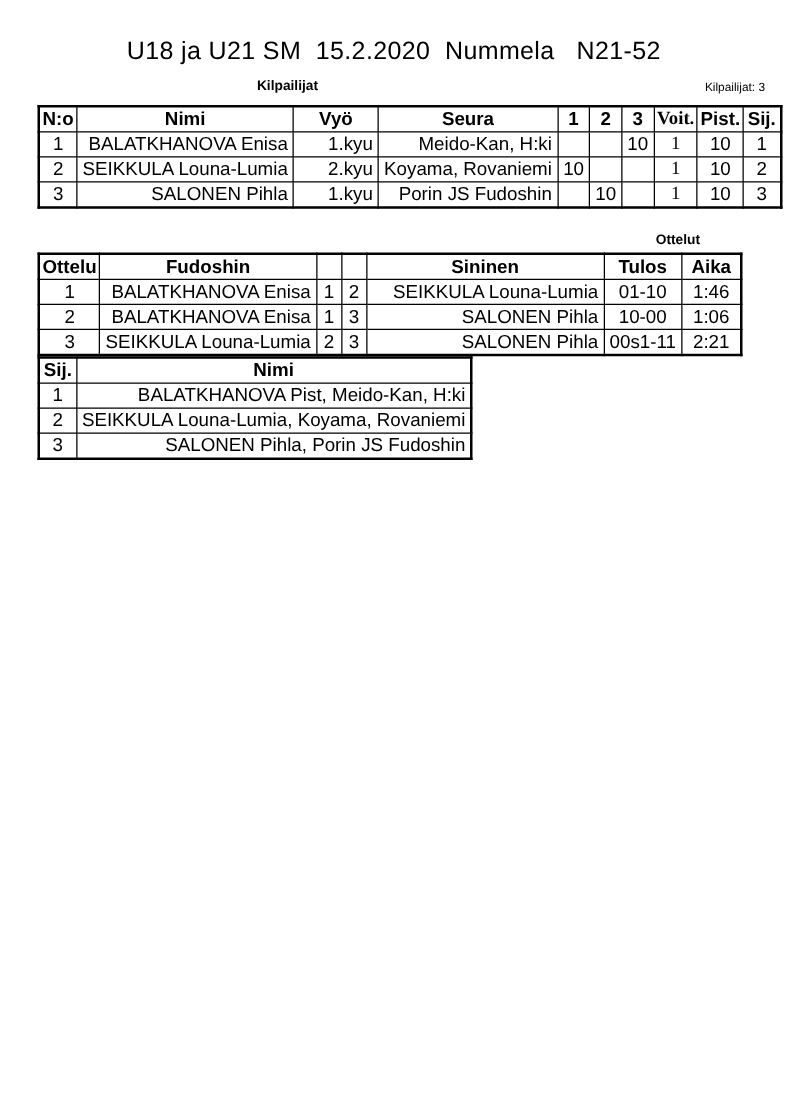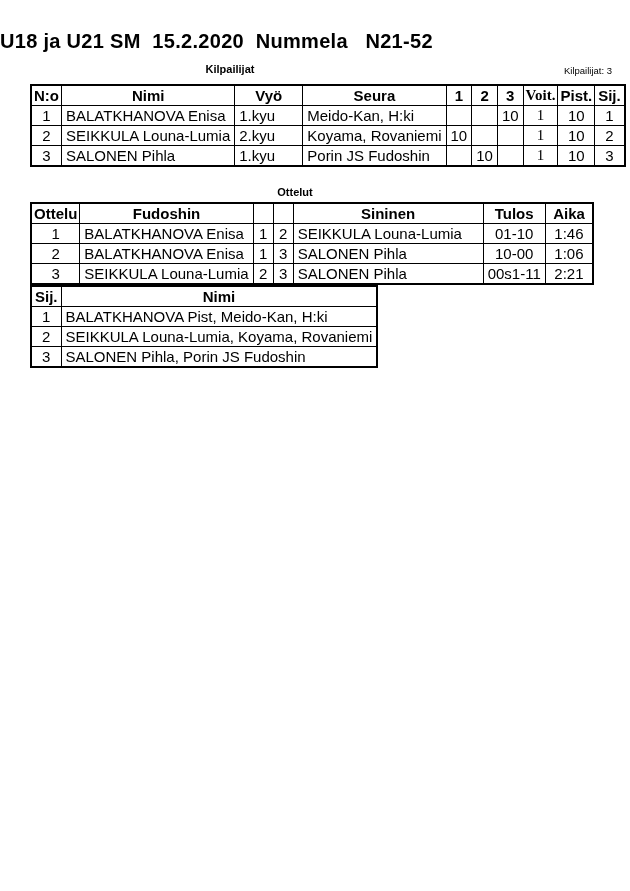--- a/index.html
+++ b/index.html
@@ -7,21 +7,22 @@
   body {
     width: 630px; height: 891px;
     font-family: "Liberation Sans", sans-serif;
     color: #000;
   }
   .page { position: relative; width: 630px; height: 891px; background: #fff; overflow: hidden; }
 
   .title {
     margin: 30px 0 0 0;
     font-size: 20px;
-    font-weight: bold;
+    font-weight: normal;
+    text-align: center;
     letter-spacing: 0.3px;
     white-space: pre;
   }
 
   .head-row { position: relative; height: 16px; margin-top: 10px; }
   .k-title {
     position: absolute; left: 230px; transform: translateX(-50%);
     font-weight: bold; font-size: 11px;
   }
   .count-note { position: absolute; right: 18px; top: 2px; font-size: 9.5px; }
@@ -35,25 +36,25 @@
   }
   .tbl th, .tbl td {
     border: 1px solid #000;
     padding: 1px 4px;
     height: 17px;
     overflow: hidden;
     white-space: nowrap;
   }
   .tbl th { font-weight: bold; text-align: center; padding: 1px 2px; }
   .ctr { text-align: center; padding-left: 1px; padding-right: 1px; }
-  .lft { text-align: left; }
+  .lft { text-align: right; }
   .bl2 { border-left-width: 2px; font-family: Liberation Serif, serif; }
 
   .sec-head {
-    font-weight: bold; font-size: 11px; text-align: center;
+    font-weight: bold; font-size: 11px; text-align: right;
   }
   .ottelut-head { width: 530px; margin: 19px 0 4px 30px; }
   .tulokset-head { width: 286px; margin: 16px 0 4px 30px; }
   .t1 { margin-top: 5px; }
 </style>
 </head>
 <body>
 
 <div class="page">
 

